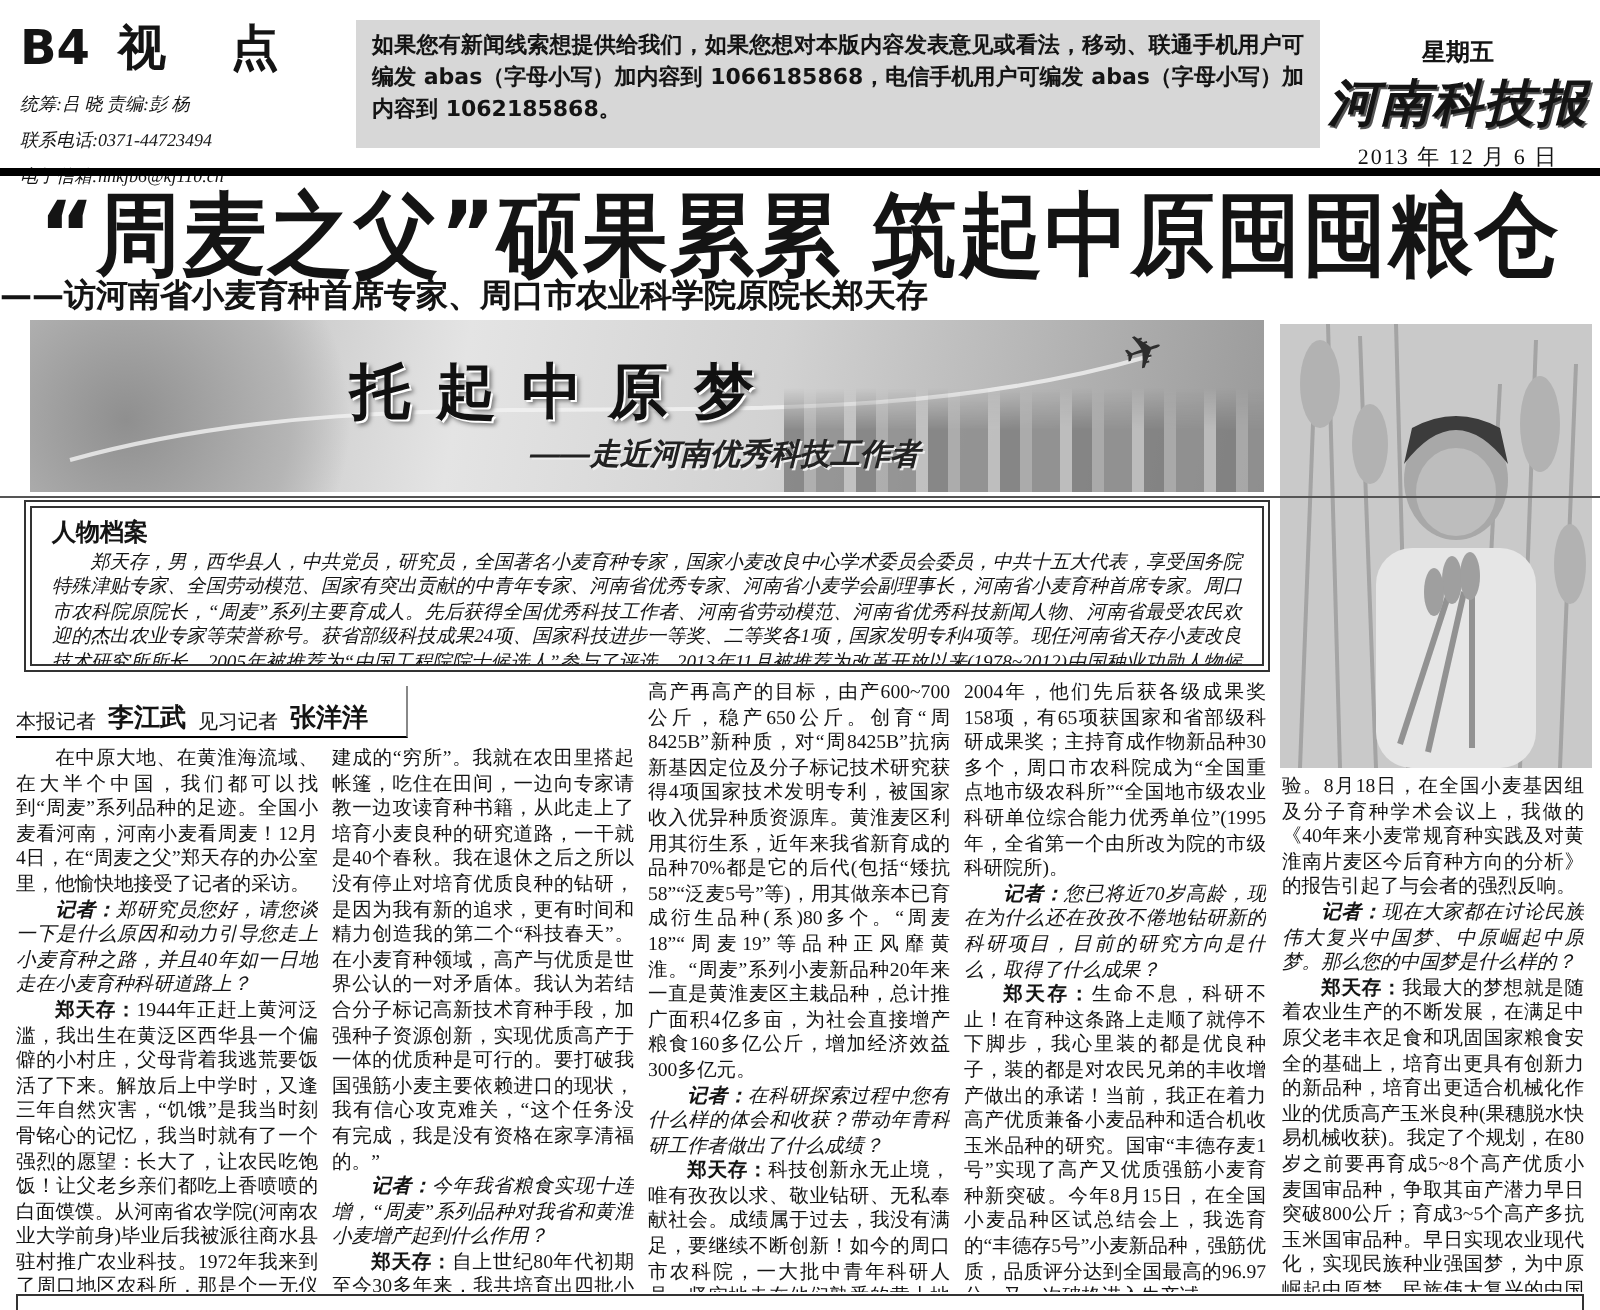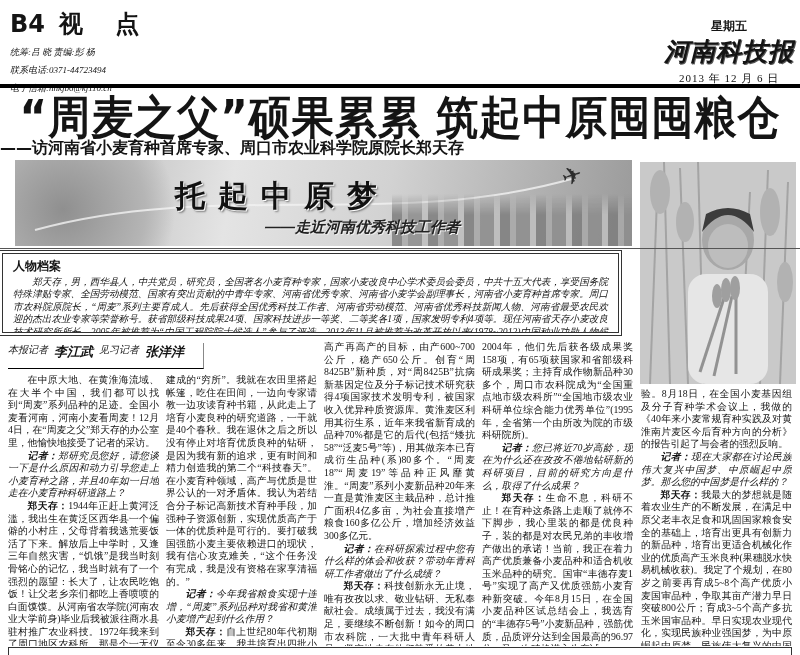--- a/index.html
+++ b/index.html
@@ -57,31 +57,31 @@
     mask-image:linear-gradient(to top,#000 60%,transparent 100%);
   }
   #plane { position:absolute; right:50px; top:2px; font-size:24px; color:#2d2d2d; transform:rotate(-18deg); }
   #swoosh { position:absolute; left:0; top:0; width:617px; height:86px; }
   
   #portrait { position:absolute; left:640px; top:162px; width:156px; height:222px; overflow:hidden; background:#cfcfcf; }
   
   #mid-rule { position:absolute; left:0; top:248px; width:800px; height:1px; background:#555; }
   
   #profile {
-    position:absolute; left:2px; top:253px; width:617px; height:80px;
+    position:absolute; left:15px; top:253px; width:617px; height:80px;
     border:1px solid #333; outline:1px solid #333; outline-offset:2px;
     padding:4px 10px; overflow:hidden;
   }
   #profile-title { font-family:"DejaVu Sans",sans-serif; font-weight:bold; font-size:12px; }
   #profile-text { font-size:9.6px; line-height:12.4px; font-style:italic; text-align:justify; text-indent:2em; margin-top:1px; }
   
   #byline {
     position:absolute; left:8px; top:343px; width:196px; height:26px;
     border-bottom:1px solid #000; border-right:1px solid #888;
-    display:flex; align-items:flex-start; gap:6px; white-space:nowrap; background:#fff;font-style:italic;
+    display:flex; align-items:flex-end; gap:6px; white-space:nowrap; background:#fff;
   }
   #byline .lbl { font-size:10px; }
   #byline .nm { font-family:"DejaVu Sans",sans-serif; font-weight:bold; font-size:13px; }
   
   .col {
     position:absolute; width:151px; overflow:hidden;
     font-size:9.8px; line-height:12.6px; text-align:justify;
   }
   #col0 { left:8px;  top:374px; height:272px; }
   #col1 { left:166px; top:374px; height:272px; }
@@ -104,20 +104,21 @@
   <div id="hdr-left">
     <div>
       <span class="pageno">B4</span>
       <span class="section-title">视 点</span>
     </div>
     <div class="hdr-small">统筹:吕 晓 责编:彭 杨</div>
     <div class="hdr-small">联系电话:0371-44723494</div>
     <div class="hdr-small">电子信箱:hnkjb6@kj110.cn</div>
   </div>
 
+  <div id="notice-box">如果您有新闻线索想提供给我们，如果您想对本版内容发表意见或看法，移动、联通手机用户可编发 abas（字母小写）加内容到 1066185868，电信手机用户可编发 abas（字母小写）加内容到 1062185868。</div>
 
   <div id="masthead">
     <div id="weekday">星期五</div>
     <div id="paper-name">河南科技报</div>
     <div id="pub-date">2013 年 12 月 6 日</div>
   </div>
 
   <div id="hdr-rule"></div>
 
   <div id="headline">“周麦之父”硕果累累  筑起中原囤囤粮仓</div>

